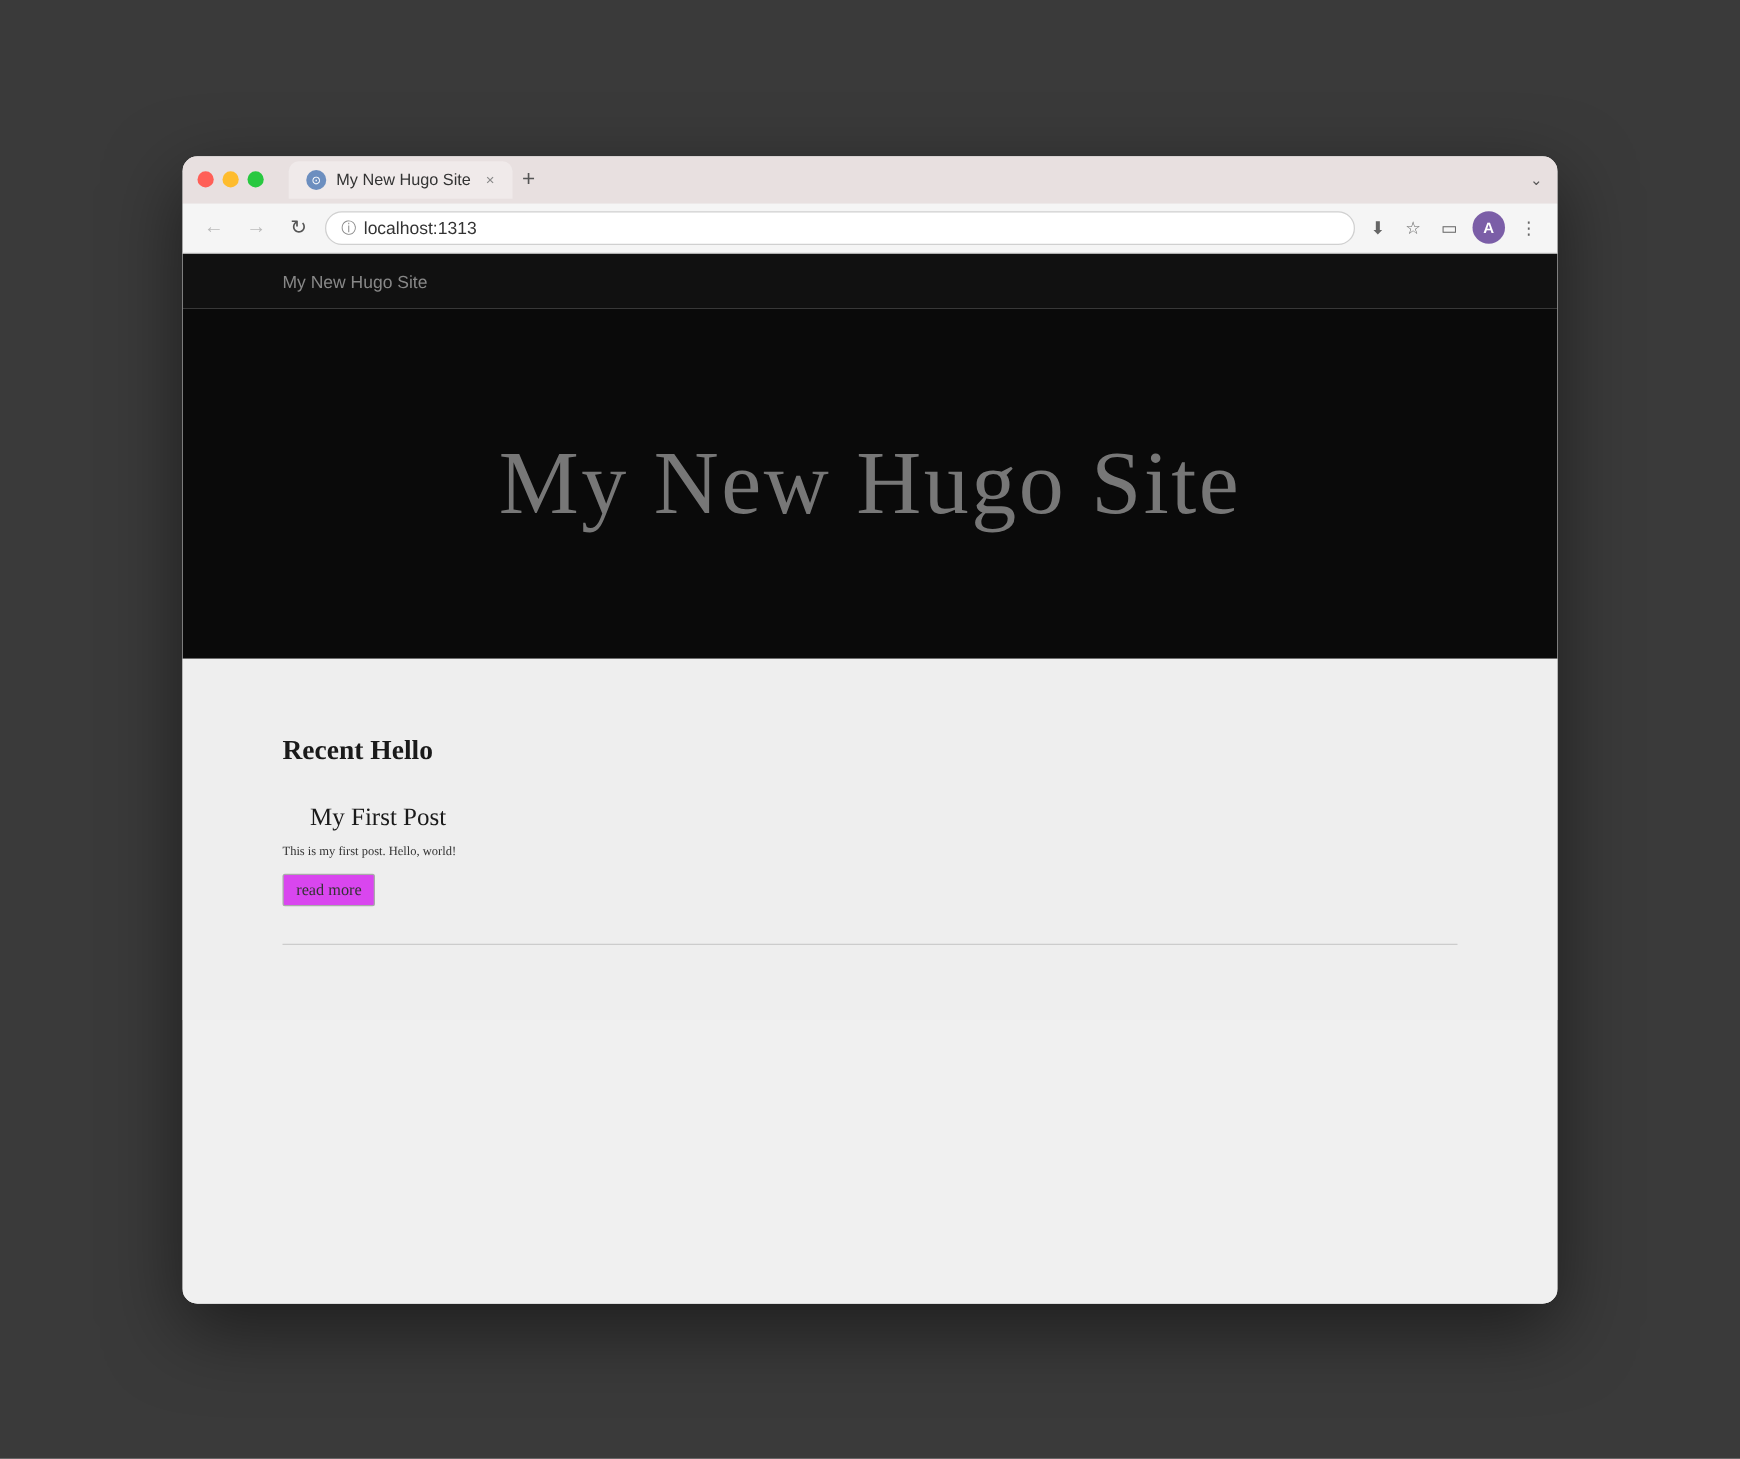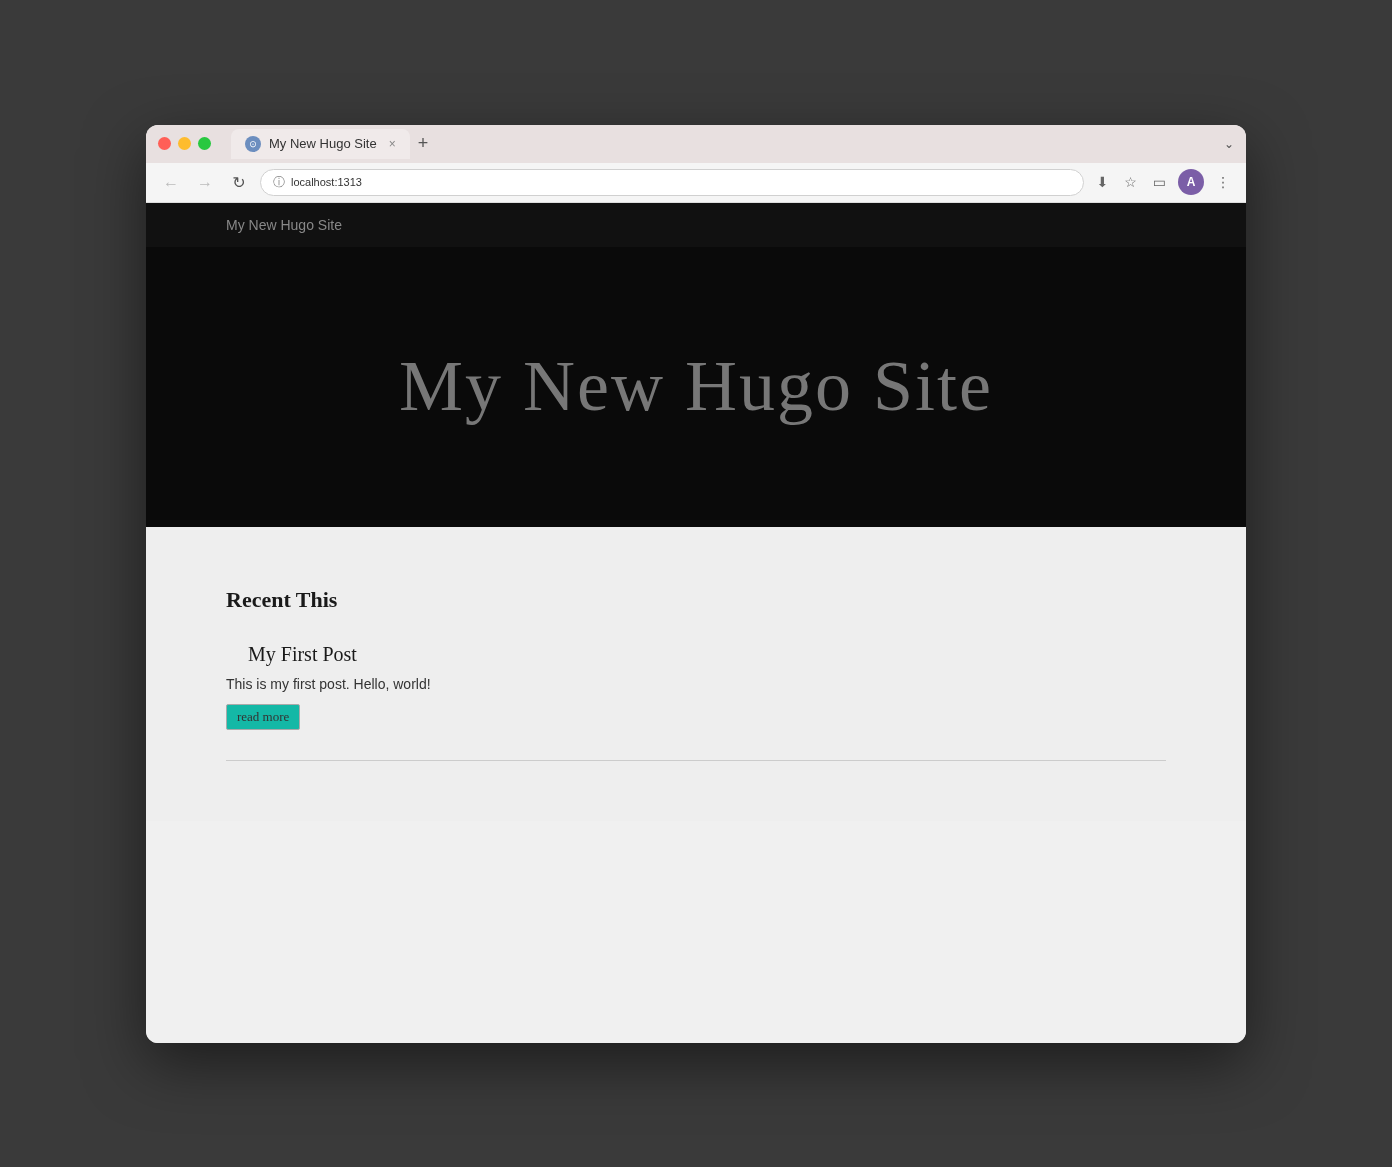--- a/index.html
+++ b/index.html
@@ -144,21 +144,21 @@
       align-items: center;
       gap: 6px;
     }
 
     .address-input .lock-icon {
       color: #888;
       font-size: 12px;
     }
 
     .address-text {
-      font-size: 11px;
+      font-size: 14px;
       color: #333;
       text-align: center;
     }
 
     .toolbar-icons {
       display: flex;
       gap: 8px;
       align-items: center;
     }
 
@@ -232,35 +232,35 @@
     .post-title {
       font-size: 20px;
       font-weight: 400;
       color: #1a1a1a;
       margin-bottom: 10px;
       font-family: Georgia, serif;
       margin-left: 22px;
     }
 
     .post-excerpt {
-      font-size: 14px;
+      font-size: 10px;
       color: #333;
       margin-bottom: 12px;
-      font-family: Liberation Sans, sans-serif;
+      font-family: Liberation Serif, serif;
     }
 
     .read-more-btn {
       display: inline-block;
       padding: 4px 10px;
       border: 1px solid #aaa;
       border-radius: 2px;
       font-size: 13px;
       color: #333;
       cursor: pointer;
-      background: #14b8a6;
+      background: #d946ef;
       text-decoration: none;
       font-family: Georgia, serif;
     }
 
     .post-divider {
       border: none;
       border-top: 1px solid #ccc;
       margin-top: 20px;
     }
   </style>
@@ -307,21 +307,21 @@
 
     <div class="site-header">
       <span>My New Hugo Site</span>
     </div>
 
     <div class="site-hero">
       <h1 class="hero-title">My New Hugo Site</h1>
     </div>
 
     <div class="site-content">
-      <h2 class="recent-posts-title">Recent This</h2>
+      <h2 class="recent-posts-title">Recent Hello</h2>
 
       <div class="post-item">
         <h3 class="post-title">My First Post</h3>
         <p class="post-excerpt">This is my first post. Hello, world!</p>
         <a class="read-more-btn" href="#">read more</a>
       </div>
 
       <hr class="post-divider">
     </div>
 

